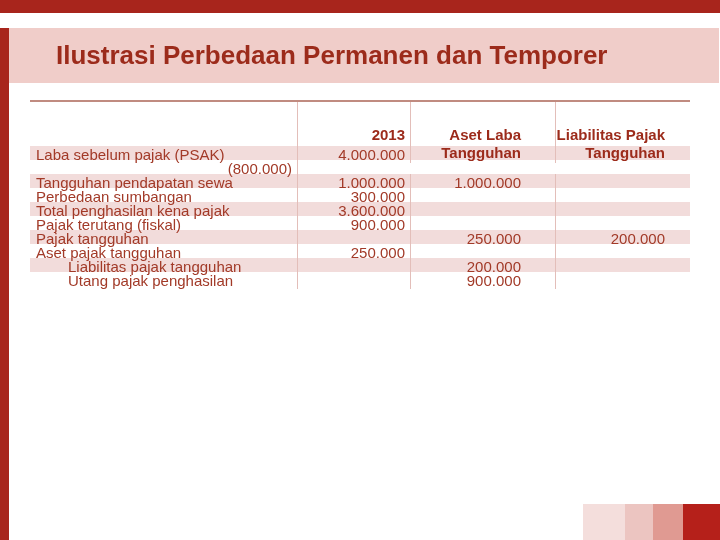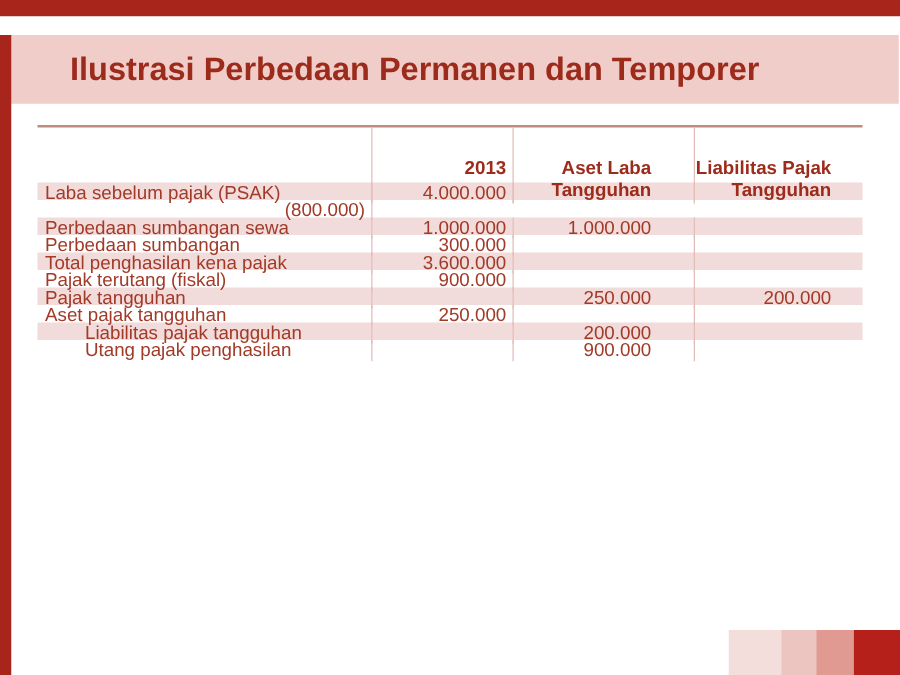--- a/index.html
+++ b/index.html
@@ -115,21 +115,21 @@
     <div class="c label">Laba sebelum pajak (PSAK)</div>
     <div class="c num year">4.000.000</div>
     <div class="c num aset"></div>
     <div class="c num liab"></div>
   </div>
         <div class="t-row">
     <div class="c num year">(800.000)</div>
     <div class="c num aset"></div>
   </div>
         <div class="t-row shaded">
-    <div class="c label">Perbedaan sumbangan sewa</div>
+    <div class="c label">Tangguhan pendapatan sewa</div>
     <div class="c num year">1.000.000</div>
     <div class="c num aset">1.000.000</div>
     <div class="c num liab"></div>
   </div>
         <div class="t-row">
     <div class="c label">Perbedaan sumbangan</div>
     <div class="c num year">300.000</div>
     <div class="c num aset"></div>
     <div class="c num liab"></div>
   </div>

